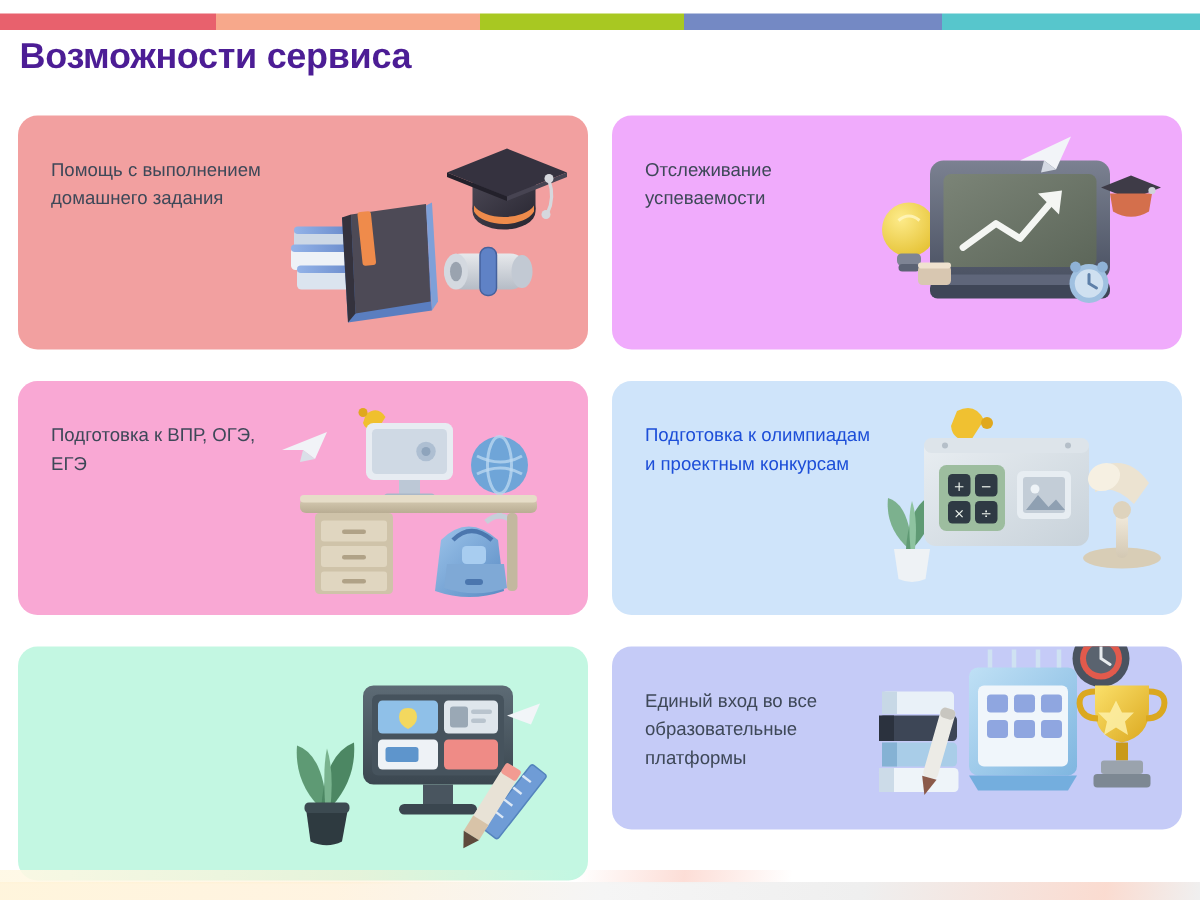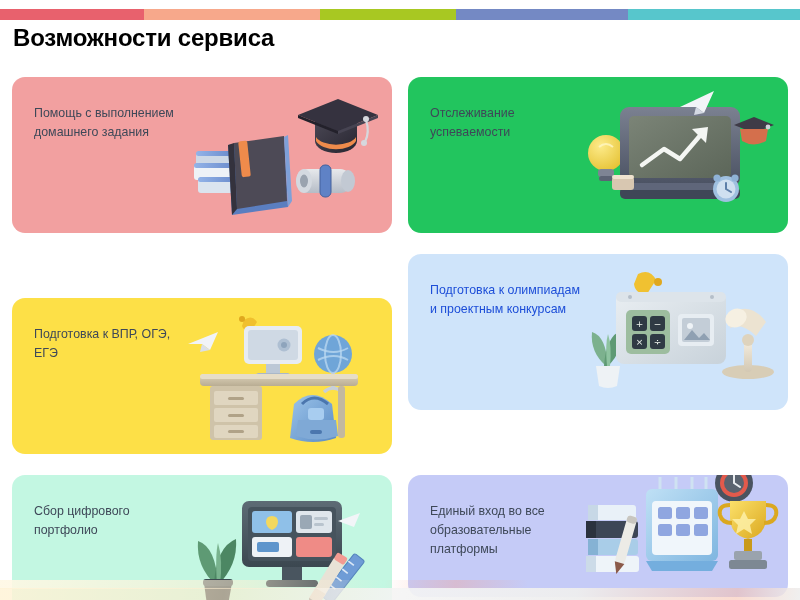--- a/index.html
+++ b/index.html
@@ -121,21 +121,21 @@
 <div id="slide" style="background: rgb(255, 255, 255);">
 
   <div class="top-bar">
     <span style="background: rgb(232, 97, 109); width: 18%;"></span>
     <span style="background: rgb(247, 168, 139); width: 22%;"></span>
     <span style="background: rgb(168, 200, 34); width: 17%;"></span>
     <span style="background: rgb(116, 137, 196); width: 21.5%;"></span>
     <span style="background: rgb(87, 198, 204); width: 21.5%;"></span>
   </div>
 
-  <h1 class="page-title" style="color: #000000;">Возможности сервиса</h1>
+  <h1 class="page-title" style="color: #4c1d95;">Возможности сервиса</h1>
 
   <div class="grid" id="card-grid">
       <div class="card" style="background: rgb(242, 160, 160);">
         <div class="card-title" style="color: rgb(62, 72, 88);">Помощь с выполнением
 домашнего задания</div>
         <div class="art">
           <svg viewBox="0 0 196 140">
       <defs>
         <linearGradient id="cap1" x1="0" y1="0" x2="1" y2="1">
           <stop offset="0" stop-color="#4a4754"></stop>
@@ -184,21 +184,21 @@
         <rect x="0" y="6" width="56" height="24" rx="12" fill="url(#scroll1)"></rect>
         <ellipse cx="8" cy="18" rx="8" ry="12" fill="#d4d9e0"></ellipse>
         <ellipse cx="8" cy="18" rx="4" ry="6.5" fill="#9aa3af"></ellipse>
         <rect x="24" y="2" width="11" height="32" rx="5" fill="#5f82c6"></rect>
         <rect x="24" y="2" width="11" height="32" rx="5" fill="none" stroke="#45619c" stroke-width="1"></rect>
         <ellipse cx="52" cy="18" rx="7" ry="11" fill="#c2c9d3"></ellipse>
       </g>
     </svg>
         </div>
       </div>
-      <div class="card" style="background: #22c55e;">
+      <div class="card" style="background: #f0abfc;">
         <div class="card-title" style="color: rgb(62, 72, 88);">Отслеживание
 успеваемости</div>
         <div class="art">
           <svg viewBox="0 0 196 140">
       <defs>
         <linearGradient id="bd1" x1="0" y1="0" x2="0" y2="1">
           <stop offset="0" stop-color="#7b8191"></stop>
                 <stop offset="1" stop-color="#4a5162"></stop>
         </linearGradient>
         <linearGradient id="scr1" x1="0" y1="0" x2="1" y2="1">
@@ -247,21 +247,21 @@
       <g transform="translate(128,86)">
         <circle cx="14" cy="14" r="13" fill="#9fc0e0"></circle>
         <circle cx="14" cy="14" r="9.5" fill="#cfe0f0"></circle>
         <path d="M14 8 L14 14 L19 17" stroke="#5d7fa8" stroke-width="2" fill="none" stroke-linecap="round"></path>
         <circle cx="5" cy="3" r="3.6" fill="#8fb2d6"></circle>
         <circle cx="23" cy="3" r="3.6" fill="#8fb2d6"></circle>
       </g>
     </svg>
         </div>
       </div>
-      <div class="card" style="background: #fde047; margin-top: 44px;">
+      <div class="card" style="background: #f9a8d4;">
         <div class="card-title" style="color: rgb(62, 72, 88);">Подготовка к ВПР, ОГЭ,
 ЕГЭ</div>
         <div class="art">
           <svg viewBox="0 0 196 140">
       <defs>
         <linearGradient id="dsk1" x1="0" y1="0" x2="0" y2="1">
           <stop offset="0" stop-color="#d8cdb5"></stop>
                 <stop offset="1" stop-color="#b9ad93"></stop>
         </linearGradient>
         <linearGradient id="bag1" x1="0" y1="0" x2="1" y2="1">
@@ -380,22 +380,20 @@
         <ellipse cx="28" cy="66" rx="26" ry="7" fill="#d8cdb6"></ellipse>
         <rect x="24" y="36" width="8" height="30" rx="4" fill="url(#lmp1)"></rect>
         <path d="M12 6 q20 -10 34 10 l-10 14 q-14 -14 -26 -8 Z" fill="#ece3d1"></path>
         <ellipse cx="16" cy="12" rx="11" ry="9" fill="#f6f0e2" transform="rotate(-25 16 12)"></ellipse>
         <circle cx="28" cy="34" r="6" fill="#ded3bd"></circle>
       </g>
     </svg>
         </div>
       </div>
       <div class="card" style="background: rgb(195, 247, 226);">
-        <div class="card-title" style="color: rgb(62, 72, 88);">Сбор цифрового
-портфолио</div>
         <div class="art">
           <svg viewBox="0 0 196 140">
       <defs>
         <linearGradient id="mon1" x1="0" y1="0" x2="0" y2="1">
           <stop offset="0" stop-color="#5d6b75"></stop>
                 <stop offset="1" stop-color="#3b4750"></stop>
         </linearGradient>
       </defs>
 
       <g transform="translate(2,30)">

